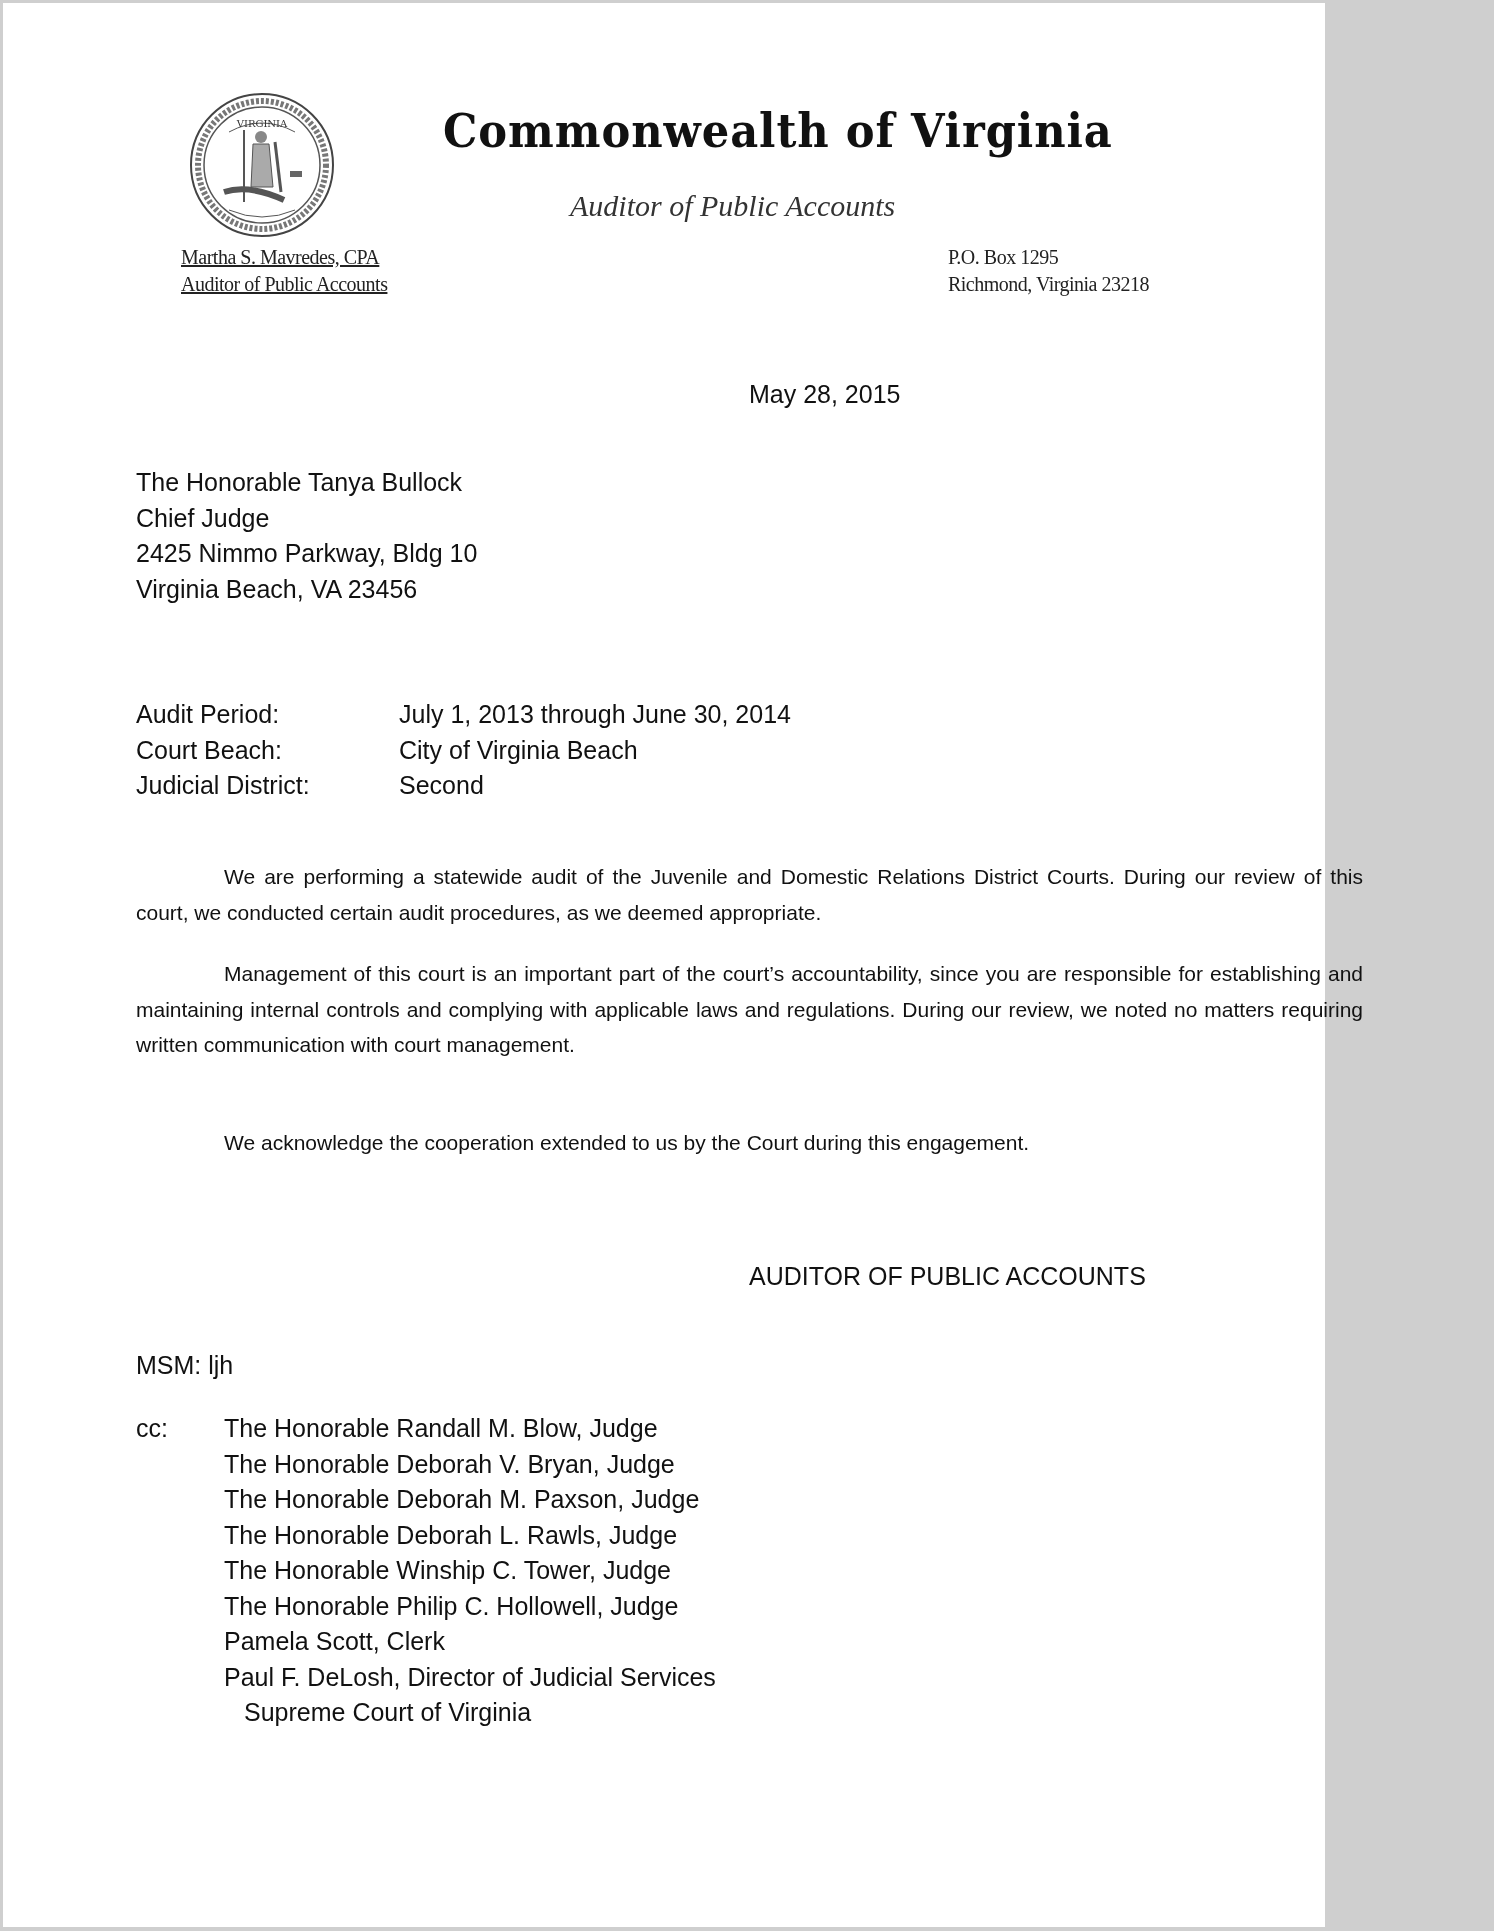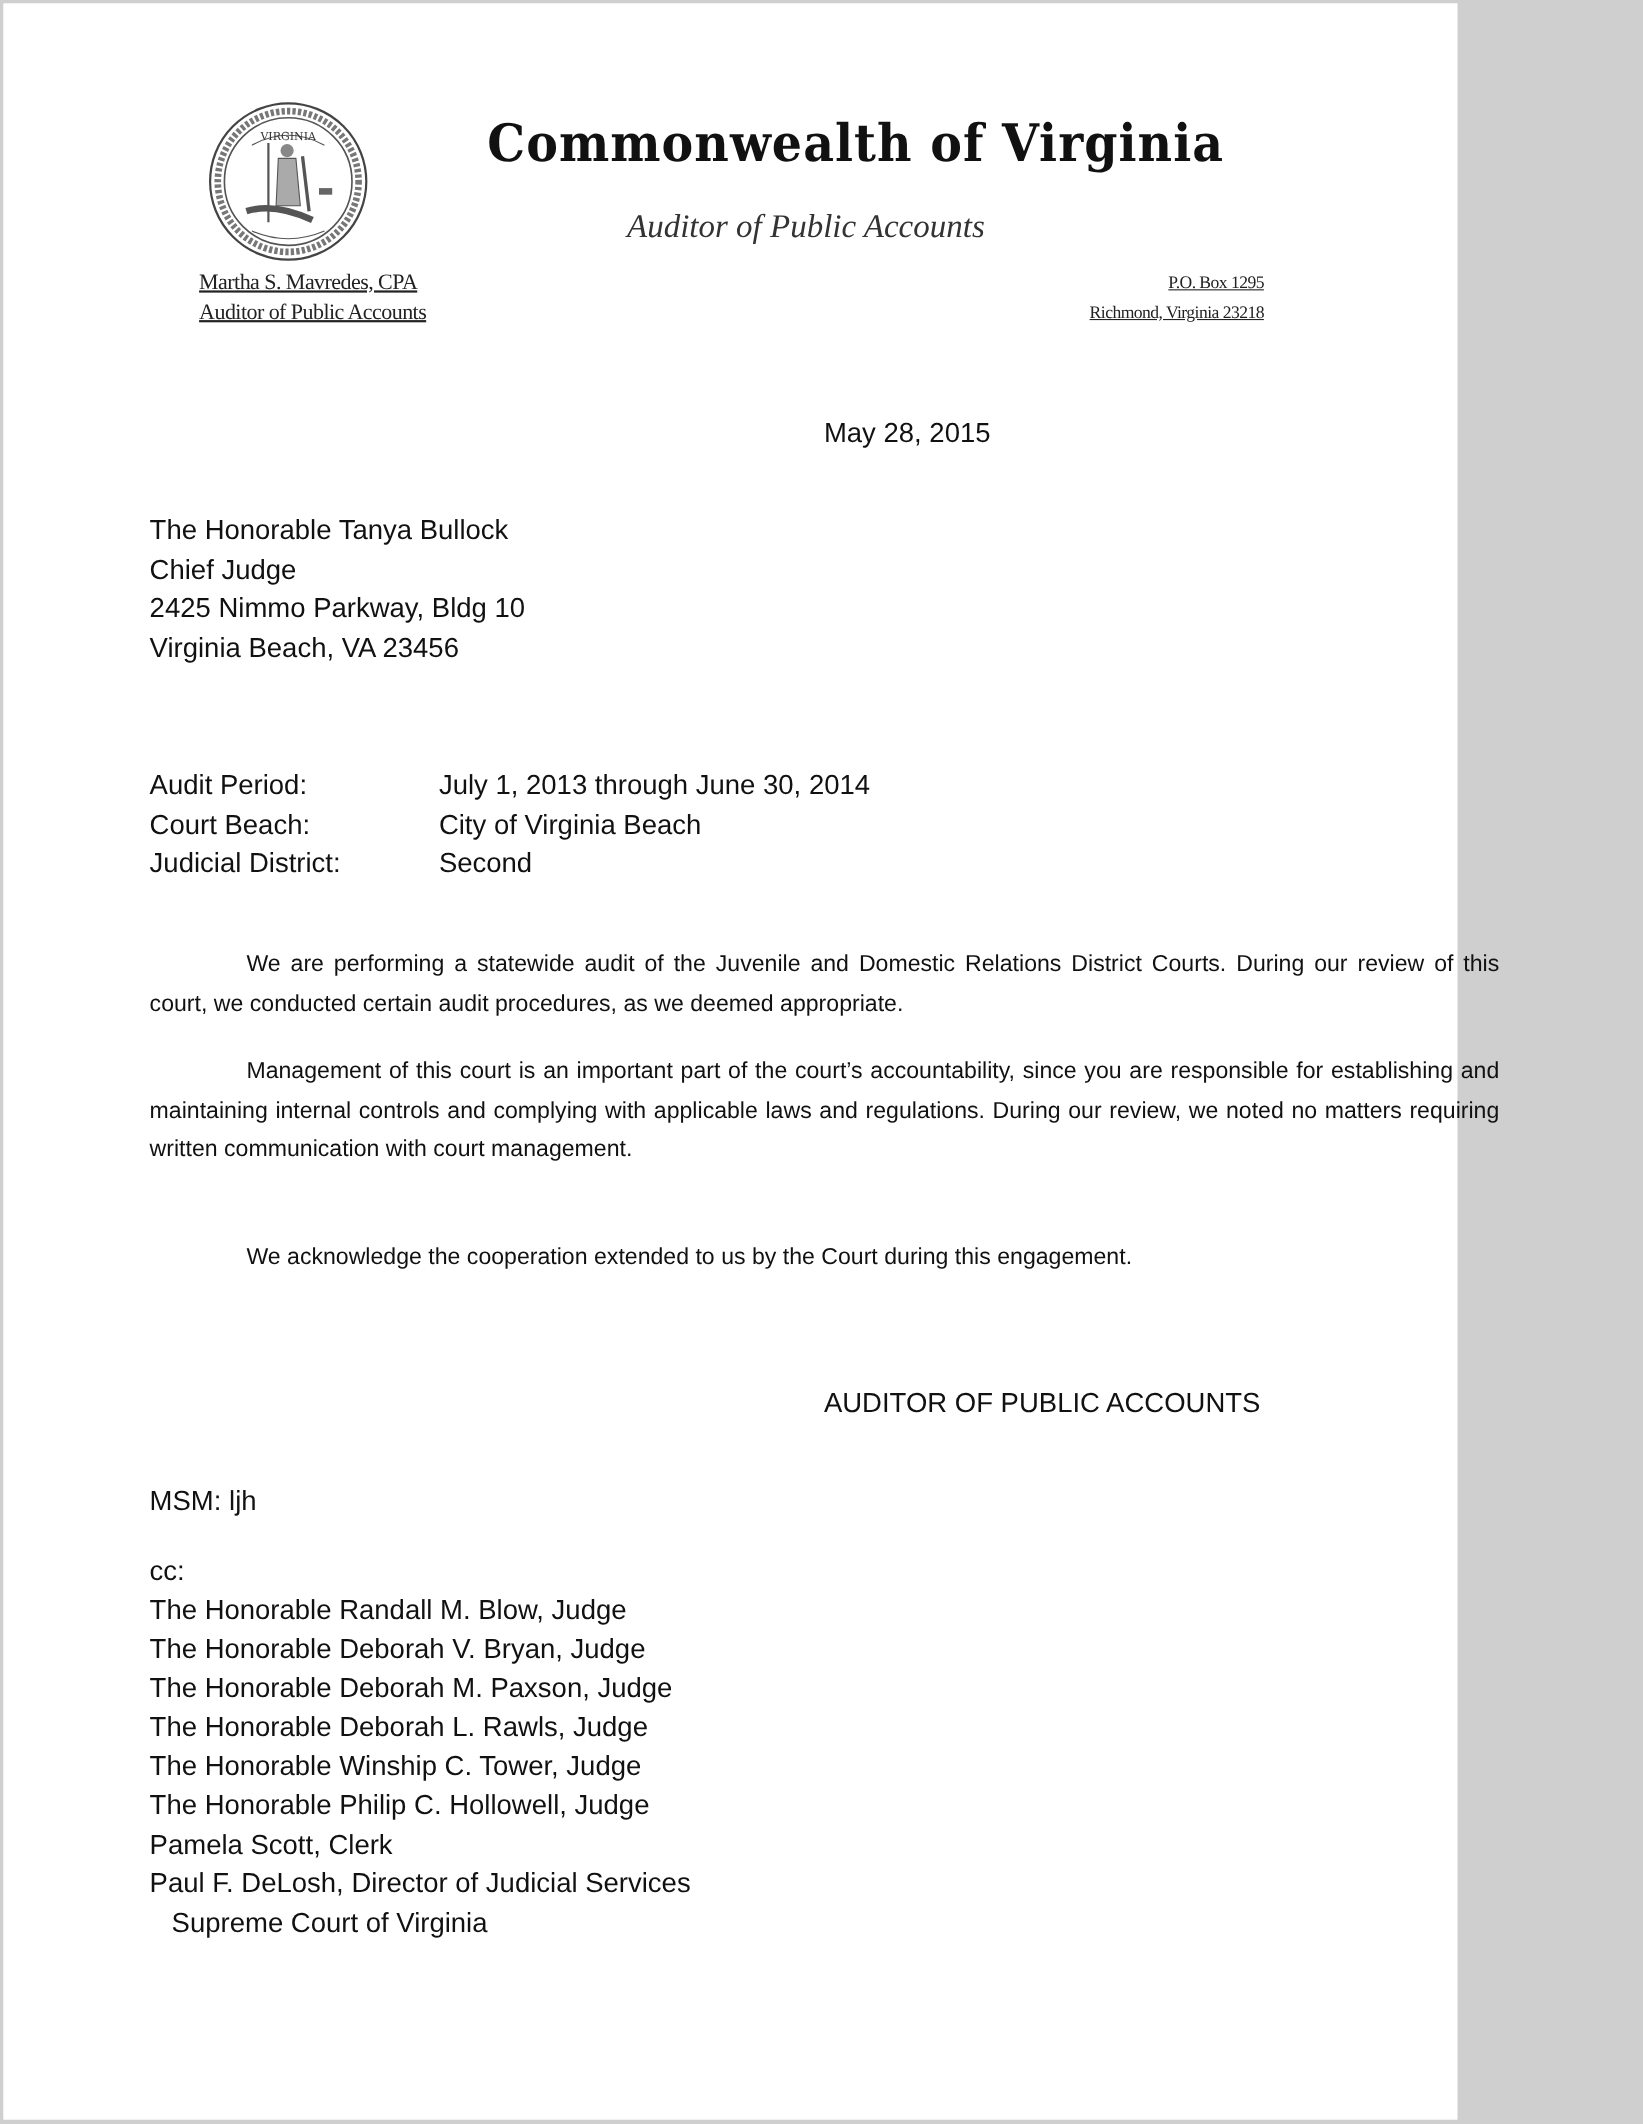--- a/index.html
+++ b/index.html
@@ -25,21 +25,21 @@
   .title {
     left: 440px; top: 100px;
     font-family: "DejaVu Serif", "Liberation Serif", serif;
     font-weight: bold; font-size: 47px; letter-spacing: 1px; color: #111;
     transform: scaleX(0.92); transform-origin: left top;
   }
   .subtitle {
     left: 567px; top: 186px; font-style: italic; font-size: 30px; color: #333;
   }
   .hdr-left { left: 178px; top: 241px; font-size: 20px; line-height: 27px; letter-spacing: -0.5px; text-decoration: underline; }
-  .hdr-right { right: 176px; top: 241px; font-size: 16px; line-height: 27px; text-align: right; letter-spacing: -0.5px; text-decoration: underline; }
+  .hdr-right { right: 176px; top: 241px; font-size: 20px; line-height: 27px; letter-spacing: -0.5px; }
 
   .body-text { font-size: 25px; line-height: 35.5px; color: #111; }
   .date { left: 746px; top: 374px; }
   .addr { left: 133px; top: 462px; }
   .meta { left: 133px; top: 694px; }
   .meta-row { display: flex; }
   .meta-label { width: 263px; }
 
   .para {
     position: absolute; left: 133px; width: 1227px;
@@ -47,21 +47,21 @@
     text-align: justify; white-space: normal;
   }
   .para .indent { display: inline-block; width: 88px; }
   .p1 { top: 856px; }
   .p2 { top: 953px; }
   .p3 { top: 1122px; }
 
   .sig { left: 746px; top: 1256px; }
   .initials { left: 133px; top: 1345px; }
   .cc { left: 133px; top: 1408px; }
-  .cc-row { display: flex; flex-direction: column; }
+  .cc-row { display: flex; }
   .cc-label { width: 88px; }
   .cc-sub { padding-left: 20px; }
 
   .footer { left: 332px; top: 1777px; font-size: 25px; }
   .footer a { color: #1a1acc; text-decoration: underline; }
   .footer .sep { margin: 0 6px; }
 </style>
 </head>
 <body>
 

